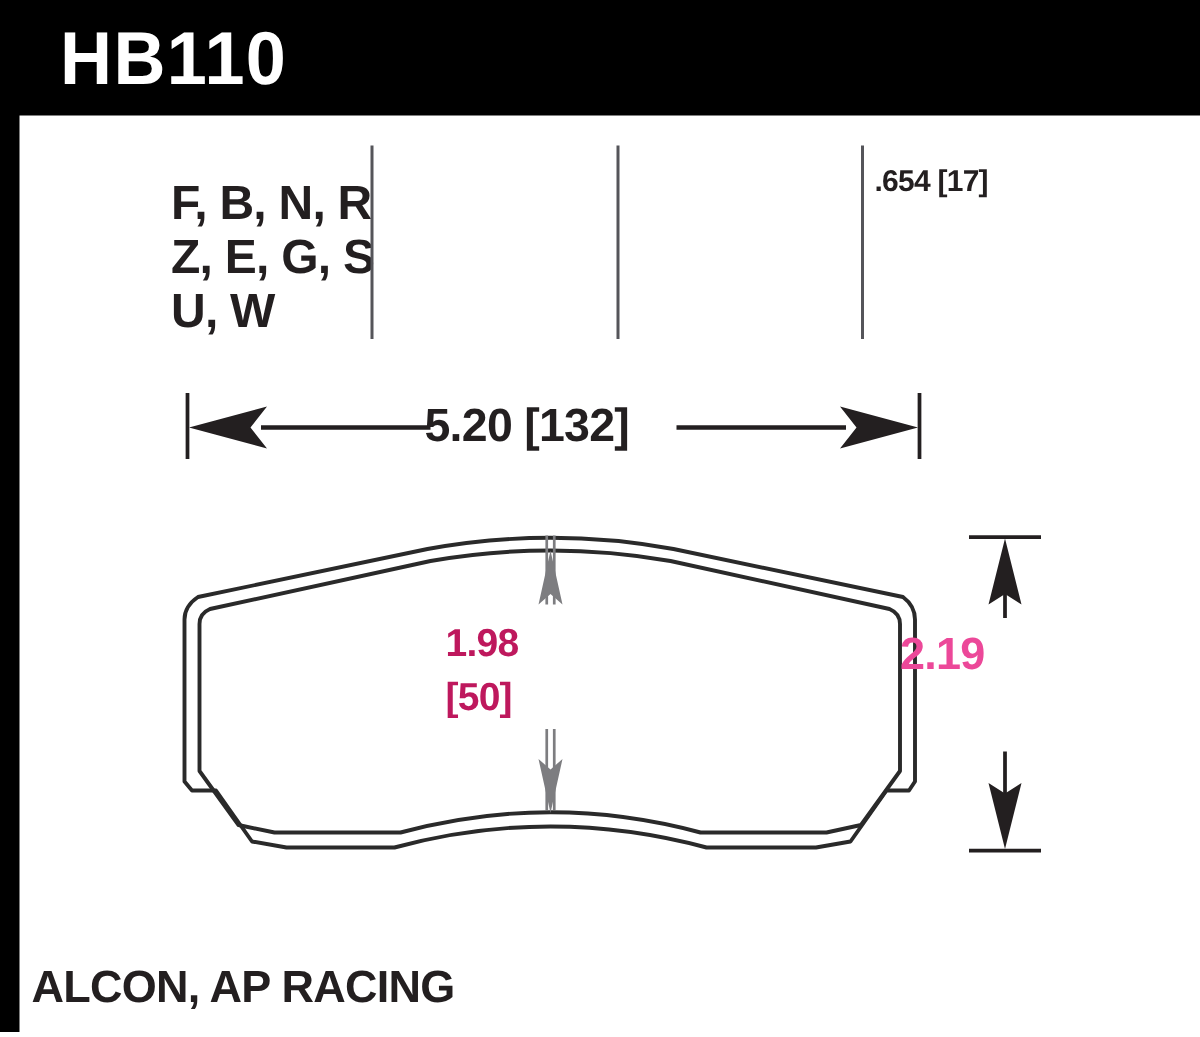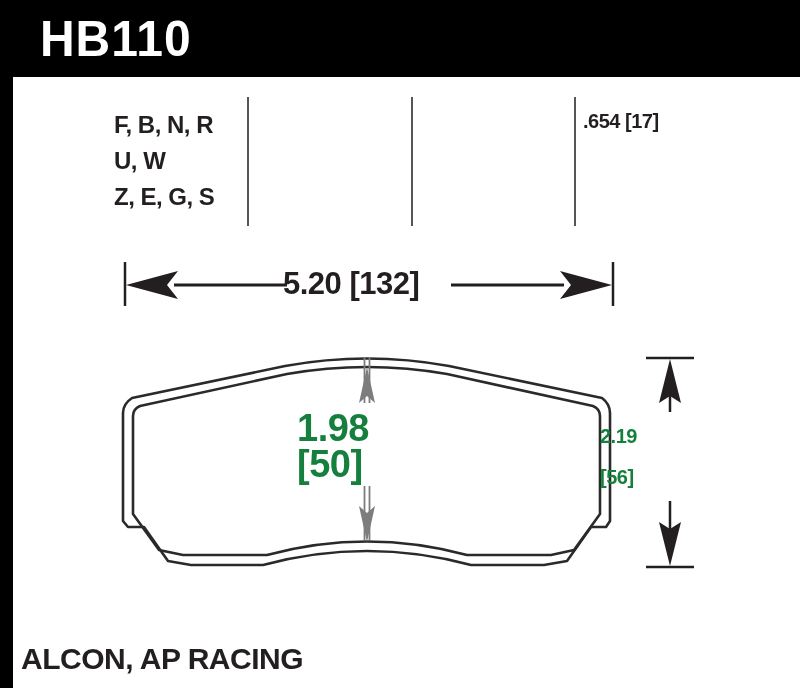--- a/index.html
+++ b/index.html
@@ -13,65 +13,65 @@
     display:flex;align-items:center;
   }
   .banner .part-no{
     margin-left:40px;color:#ffffff;font-size:50px;font-weight:800;
     letter-spacing:1px;line-height:1;transform:scaleX(0.96);transform-origin:left center;
   }
   .left-strip{position:absolute;left:0;top:0;width:13px;height:688px;background:#000000;}
 
   
   .compounds{
-    position:absolute;left:114px;top:107px;
-    font-size:24px;font-weight:bold;line-height:36px;white-space:nowrap;
+    position:absolute;left:114px;top:117px;
+    font-size:32px;font-weight:bold;line-height:36px;white-space:nowrap;
     letter-spacing:-0.5px;
   }
   .thickness{
     position:absolute;left:583px;top:103px;
     font-size:20px;font-weight:bold;line-height:37px;white-space:nowrap;
     letter-spacing:-0.5px;
   }
   .divider{position:absolute;top:97px;width:2px;height:129px;background:#55555a;}
   .d1{left:247px;} .d2{left:411px;} .d3{left:574px;}
 
   
   svg.drawing{position:absolute;left:0;top:0;width:800px;height:691px;}
 
   
   .dim-label{
     position:absolute;font-weight:bold;white-space:nowrap;letter-spacing:-0.5px;
     text-align:left;
   }
   .dim-width{left:283px;top:266px;width:172px;font-size:31px;color:#231f20;}
-  .dim-center{left:297px;top:410px;width:140px;font-size:38px;line-height:36px;color:#15803d;}
-  .dim-right{left:600px;top:416px;width:140px;font-size:20px;line-height:41px;color:#15803d;}
+  .dim-center{left:297px;top:410px;width:140px;font-size:26px;line-height:36px;color:#be185d;}
+  .dim-right{left:600px;top:416px;width:140px;font-size:30px;line-height:41px;color:#ec4899;}
 
   .footer-apps{
     position:absolute;left:21px;top:642px;width:787px;text-align:left;
     font-size:30px;font-weight:bold;letter-spacing:-0.5px;color:#231f20;
   }
 </style>
 </head>
 <body>
 
 <div class="page">
 
   <header class="banner">
     <span class="part-no">HB110</span>
   </header>
 
   <div class="left-strip"></div>
 
   <section>
     <div class="compounds">
       <div>F, B, N, R</div>
+      <div>Z, E, G, S</div>
       <div>U, W</div>
-      <div>Z, E, G, S</div>
     </div>
     <div class="divider d1"></div>
     <div class="divider d2"></div>
     <div class="divider d3"></div>
     <div class="thickness">
       <div>.654 [17]</div>
     </div>
   </section>
 
   <svg class="drawing" viewBox="0 0 800 691">
@@ -123,18 +123,17 @@
 
   <div class="dim-label dim-width">5.20 [132]</div>
 
   <div class="dim-label dim-center">
     <div>1.98</div>
     <div>[50]</div>
   </div>
 
   <div class="dim-label dim-right">
     <div>2.19</div>
-    <div>[56]</div>
   </div>
 
   <footer class="footer-apps">ALCON, AP RACING</footer>
 
 </div>
 
 </body></html>

